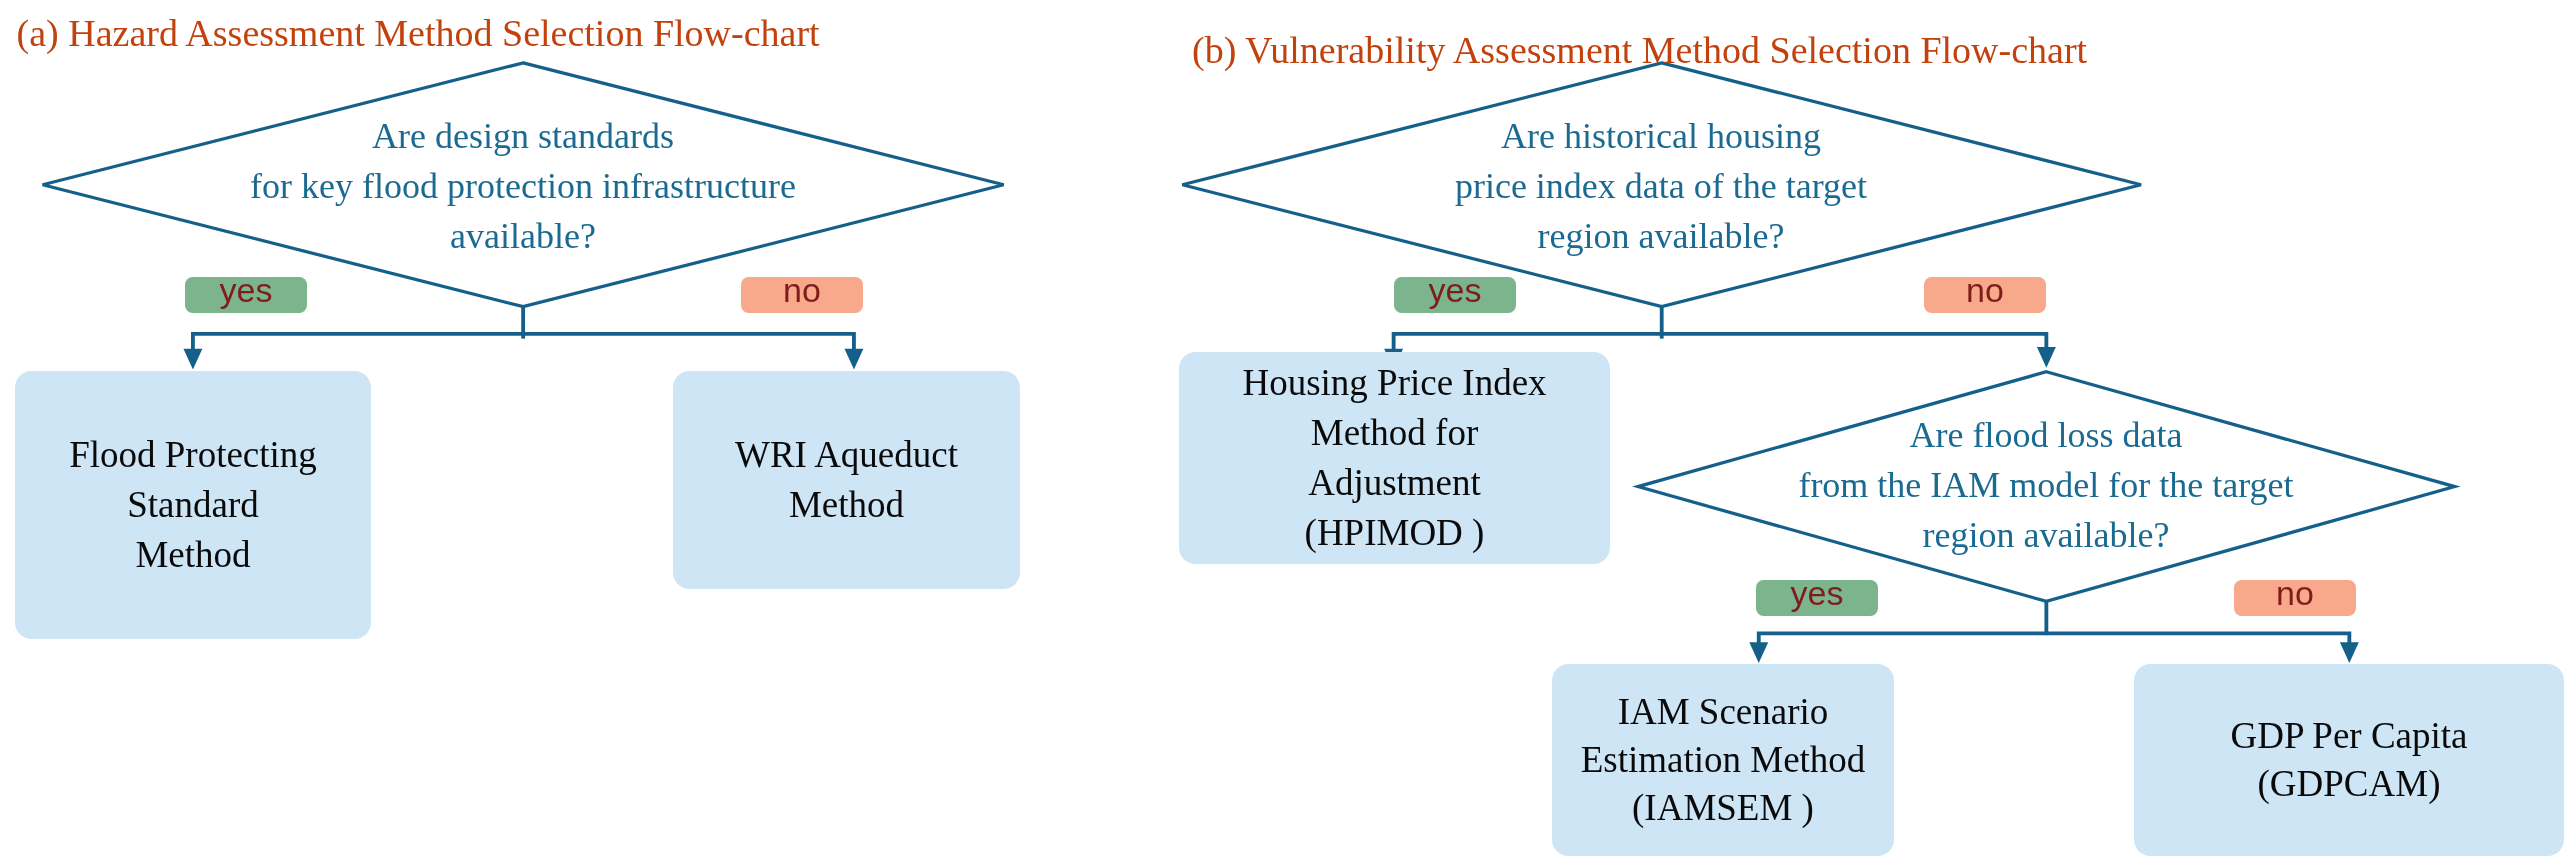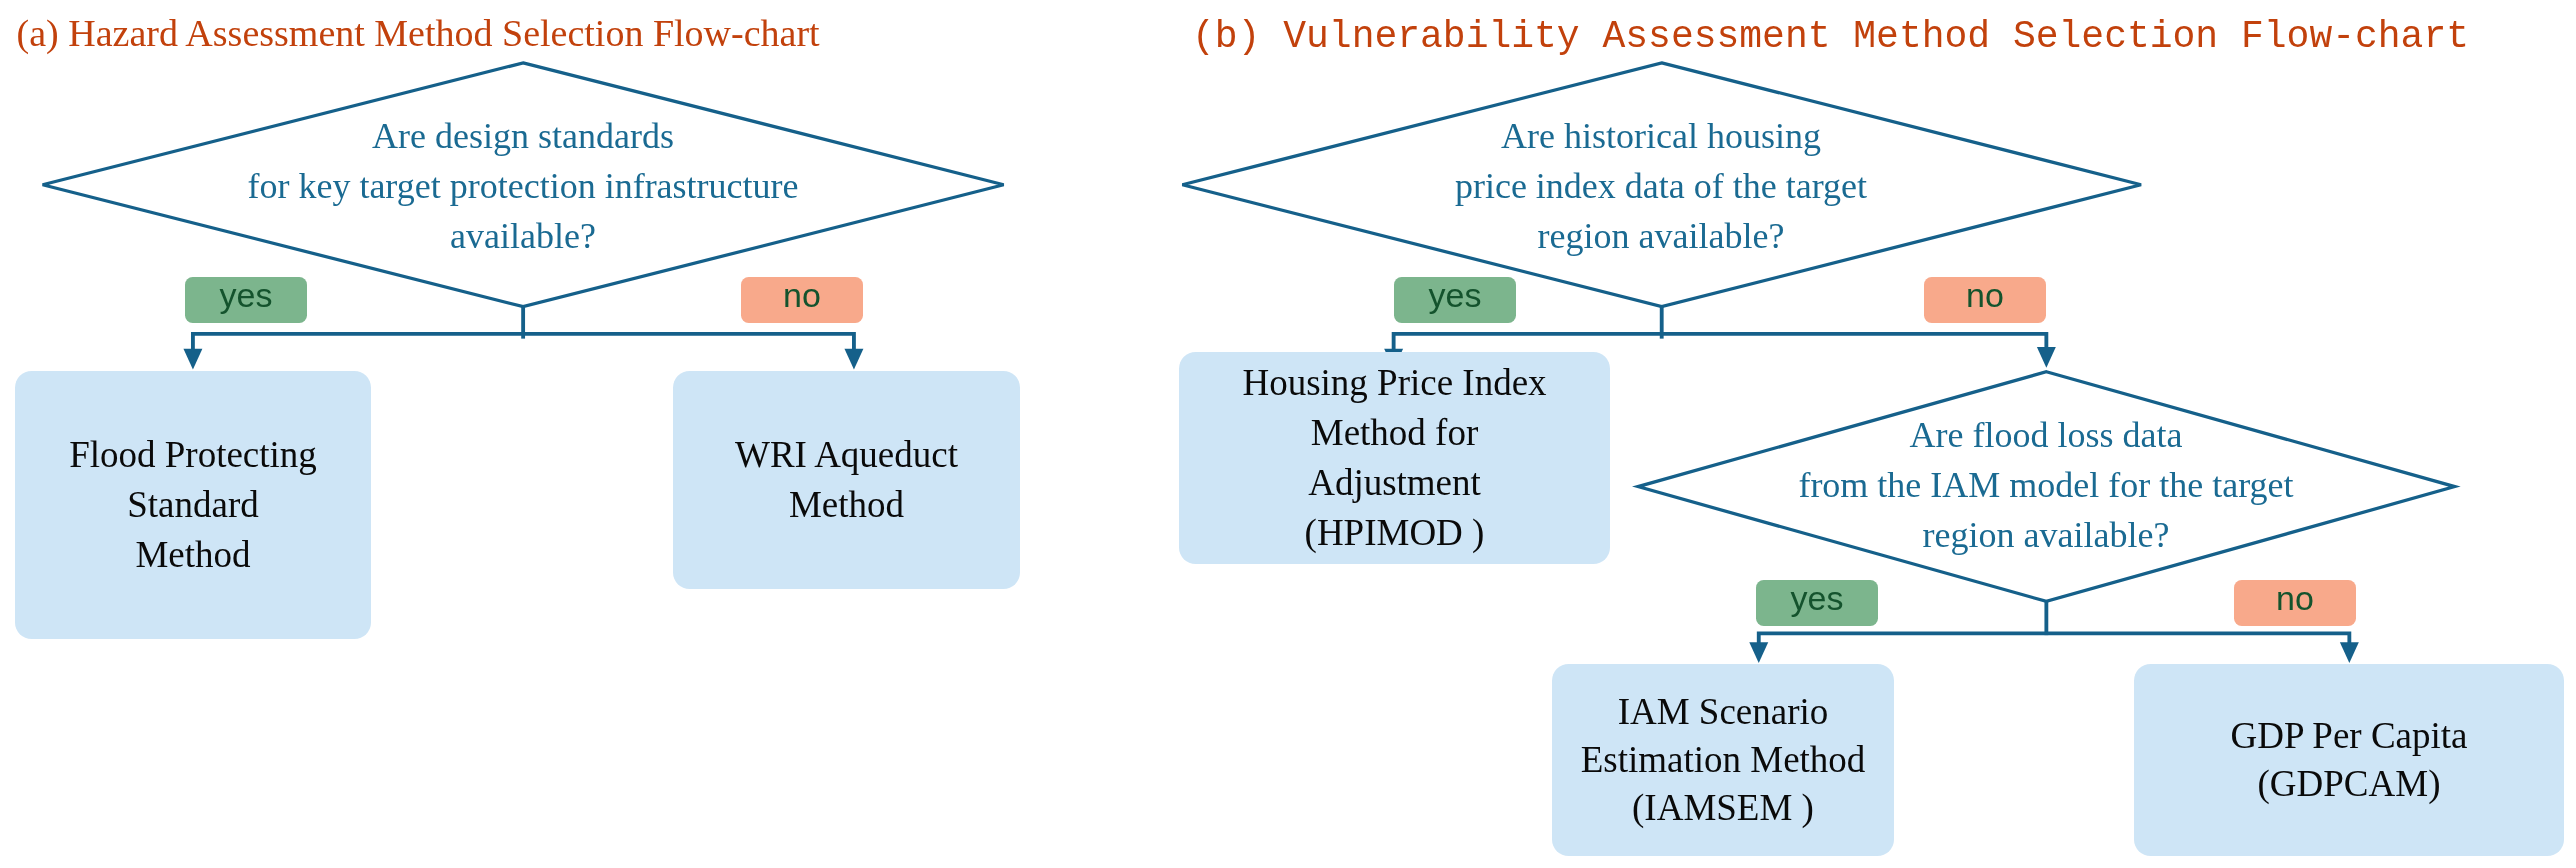--- a/index.html
+++ b/index.html
@@ -51,28 +51,28 @@
     color: #1a6a92;
     font-size: 36px;
   }
   .decision-label .dline {
     line-height: 50px;
     white-space: nowrap;
   }
   .badge {
     position: absolute;
     width: 122px;
-    height: 46px;
+    height: 36px;
     border-radius: 7.7px;
     display: flex;
     align-items: center;
     justify-content: center;
     font-family: "Liberation Sans", "DejaVu Sans", sans-serif;
     font-size: 34px;
-    color: #14532d;
+    color: #7f1d1d;
     padding-bottom: 10px;
     box-sizing: border-box;
   }
   .badge.green { background: #7cb58d; }
   .badge.salmon { background: #f8a98b; }
   .result-box {
     position: absolute;
     background: #cee5f6;
     border-radius: 16.6px;
     display: flex;
@@ -111,39 +111,39 @@
     <path class="conn" d="M3458,1016 L3458,1073"></path>
     <path class="conn" d="M2972,1096 L2972,1070 L3970,1070 L3970,1096"></path>
     <polygon class="head" points="2972,1120 2956,1085 2988,1085"></polygon>
     <polygon class="head" points="3970,1120 3954,1085 3986,1085"></polygon>
   </svg>
 
   <div class="fig-title" style="left:16.6px; top:9.5px;">(a) Hazard Assessment Method Selection Flow-chart</div>
 
   <div class="decision-label" style="left:109px; top:111px;">
     <div class="dline">Are design standards</div>
-    <div class="dline">for key target protection infrastructure</div>
+    <div class="dline">for key flood protection infrastructure</div>
     <div class="dline">available?</div>
   </div>
 
   <div class="badge green" style="left:185px; top:277px;">yes</div>
   <div class="badge salmon" style="left:741px; top:277px;">no</div>
 
   <div class="result-box" style="left:15px; top:371px; width:356px; height:268px;">
     <div class="bline">Flood Protecting</div>
     <div class="bline">Standard</div>
     <div class="bline">Method</div>
   </div>
 
   <div class="result-box" style="left:673px; top:371px; width:347px; height:218px;">
     <div class="bline">WRI Aqueduct</div>
     <div class="bline">Method</div>
   </div>
 
-  <div class="fig-title" style="left:1192px; top:13px;font-family:Liberation Mono, monospace;">(b) Vulnerability Assessment Method Selection Flow-chart</div>
+  <div class="fig-title" style="left:1192px; top:27px;">(b) Vulnerability Assessment Method Selection Flow-chart</div>
 
   <div class="decision-label" style="left:1247px; top:111px;">
     <div class="dline">Are historical housing</div>
     <div class="dline">price index data of the target</div>
     <div class="dline">region available?</div>
   </div>
 
   <div class="badge green" style="left:1394px; top:277px;">yes</div>
   <div class="badge salmon" style="left:1924px; top:277px;">no</div>
 

